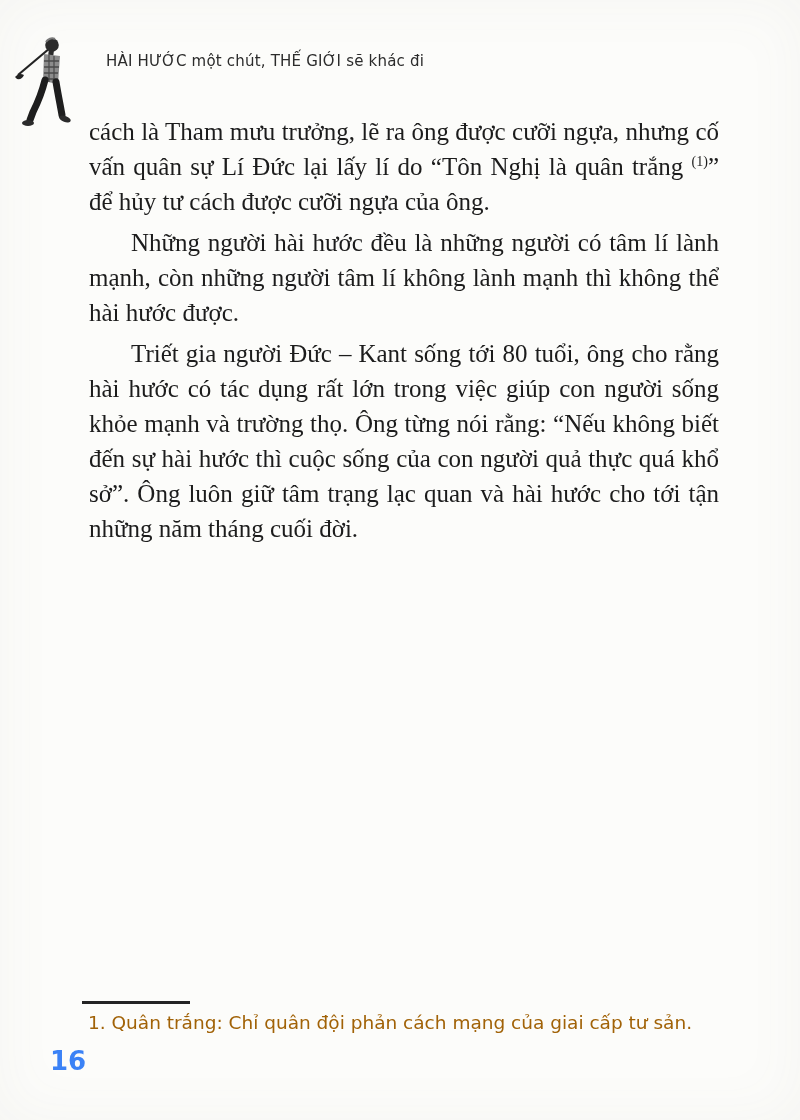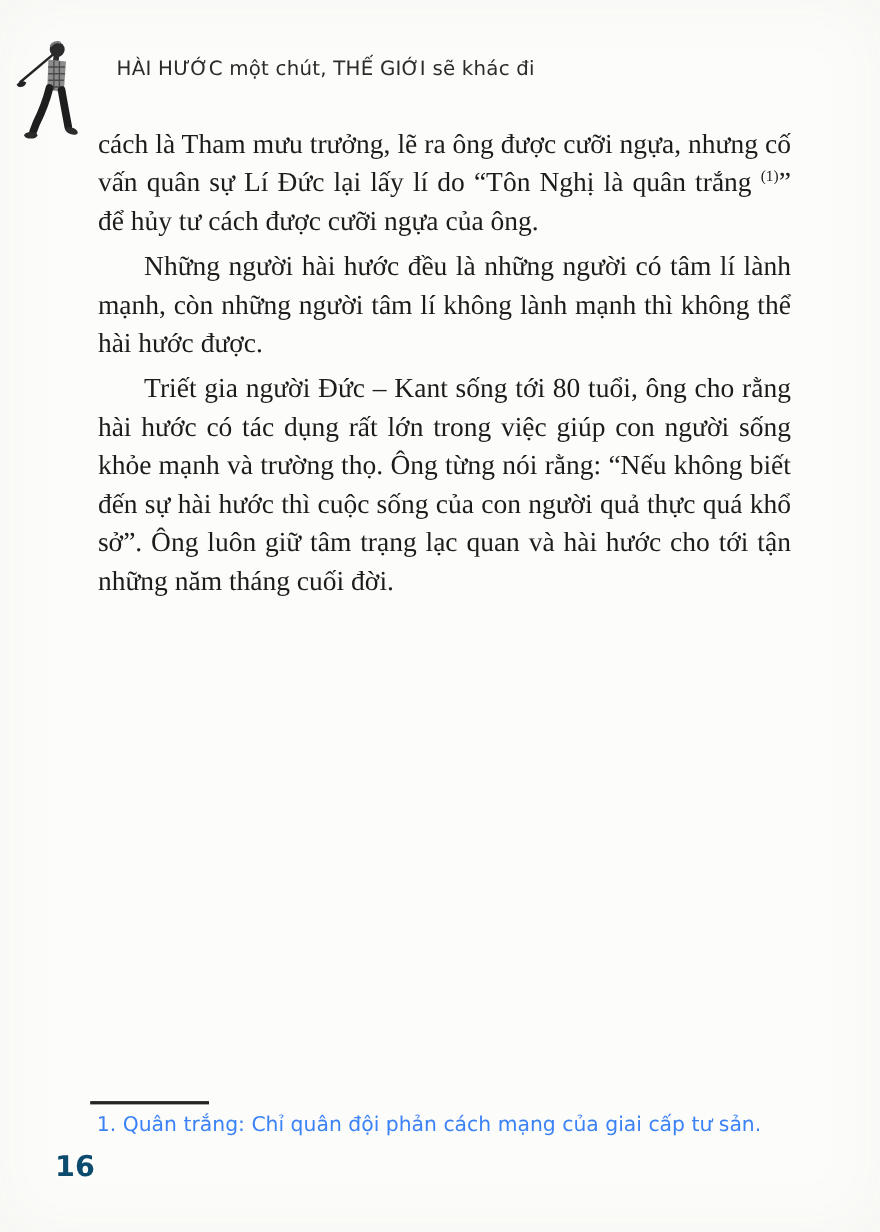--- a/index.html
+++ b/index.html
@@ -11,43 +11,43 @@
     color:#1c1c1c;
     font-family:"Liberation Serif","DejaVu Serif",serif;
     overflow:hidden;
     box-shadow:inset 0 0 60px rgba(120,110,90,0.05);
   }
   
   .golfer{position:absolute;left:12px;top:30px;}
   .running-head{
     position:absolute;left:106px;top:52px;
     font-family:"DejaVu Sans",sans-serif;
-    font-size:18px;font-weight:500;letter-spacing:.2px;
+    font-size:15px;font-weight:500;letter-spacing:.2px;
     color:#2b2b2b;white-space:nowrap;
   }
   
   .body-text{
     position:absolute;left:89px;top:102px;width:630px;
     font-size:25px;line-height:35px;text-align:justify;
     text-justify:inter-word;
   }
   .para{margin:0 0 6px 0;text-indent:42px;}
   .para.no-indent{text-indent:0;margin-top:12px;}
   .fn-ref{font-size:14px;line-height:0;vertical-align:super;}
   
   .fn-rule{position:absolute;left:82px;top:1001px;width:108px;height:3px;background:#242424;}
   .footnote{
     position:absolute;left:88px;top:1012px;width:630px;margin:0;
     font-family:"DejaVu Sans",sans-serif;
-    font-size:18.5px;color:#3b82f6;
+    font-size:18.5px;color:#a16207;
   }
   .page-number{
     position:absolute;left:50px;top:1046px;
     font-family:"DejaVu Sans",sans-serif;
-    font-size:26px;font-weight:bold;color:#0c4a6e;
+    font-size:26px;font-weight:bold;color:#3b82f6;
   }
 </style>
 </head>
 <body>
 
 <div class="page">
 
   <svg class="golfer" width="66" height="100" viewBox="0 0 66 100" aria-hidden="true">
     <line x1="6" y1="45" x2="38" y2="18" stroke="#232323" stroke-width="2.2"></line>
     <path d="M3,47 q4,-5 9,-2 q-2,5 -7,4 z" fill="#232323"></path>

